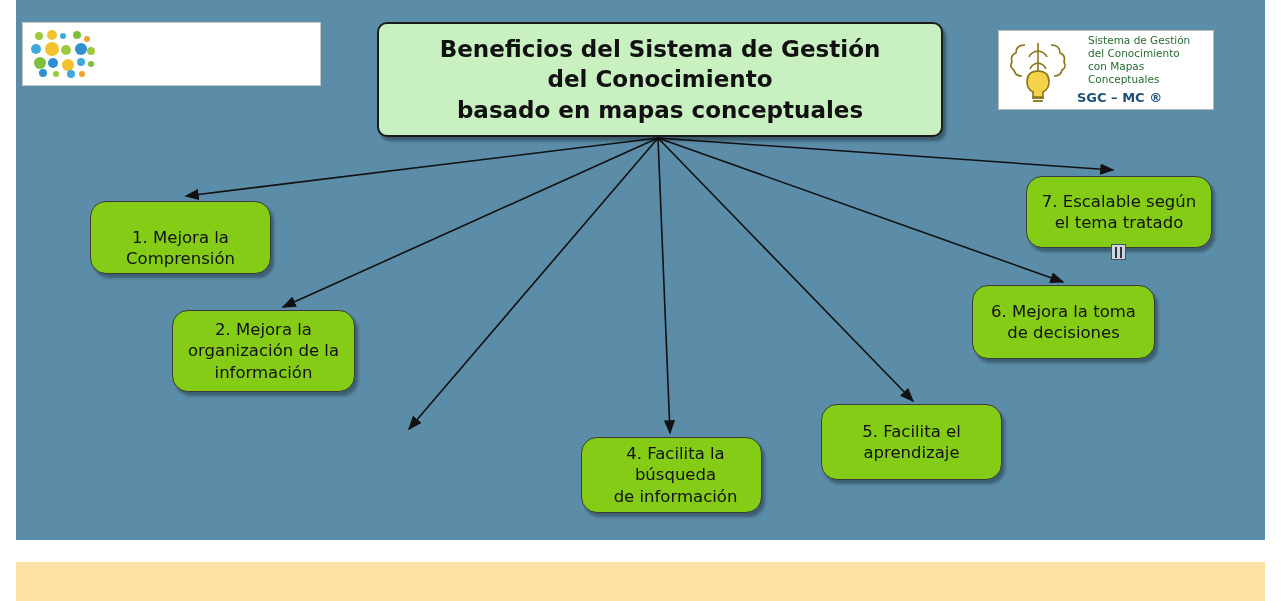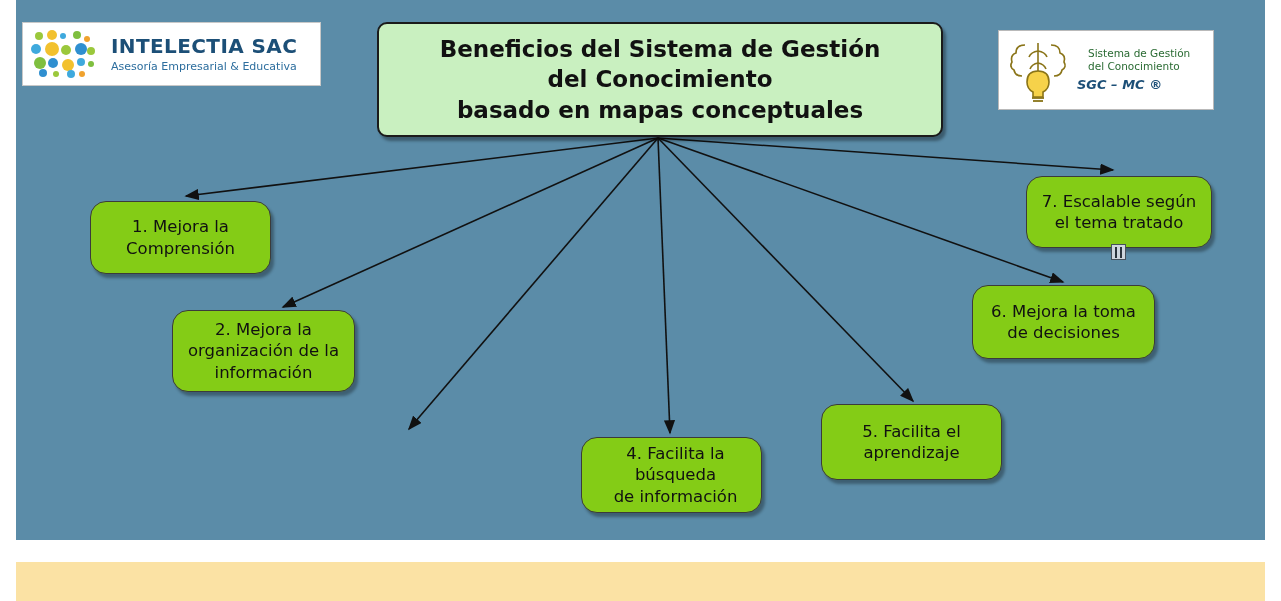--- a/index.html
+++ b/index.html
@@ -128,21 +128,20 @@
     font-size: 10.5px;
     color: #2a6b33;
     margin-left: 11px;
   }
   .badge-strong {
     font-family: "DejaVu Sans", sans-serif;
     font-size: 13px;
     font-weight: bold;
     color: #1c4f77;
     margin-top: 4px;
-    font-style: italic;
   }
 
   
   .title-node {
     position: absolute;
     left: 377px;
     top: 22px;
     width: 566px;
     height: 115px;
     background: #c9f0c0;
@@ -178,21 +177,21 @@
     padding: 4px 8px;
   }
   .node .txt {
     font-family: "DejaVu Sans", sans-serif;
     font-size: 16.5px;
     color: #111111;
     line-height: 1.28;
     white-space: pre-line;
   }
 
-  #n1 { left: 90px;  top: 201px; width: 181px; height: 73px; }
+  #n1 { left: 90px;  top: 201px; width: 181px; height: 73px; align-items: flex-end; }
   #n2 { left: 172px; top: 310px; width: 183px; height: 82px; }
   #n3 { left: 279px; top: 432px; width: 253px; height: 73px; }
   #n4 { left: 581px; top: 437px; width: 181px; height: 76px; padding-left: 16px; }
   #n5 { left: 821px; top: 404px; width: 181px; height: 76px; }
   #n6 { left: 972px; top: 285px; width: 183px; height: 74px; }
   #n7 { left: 1026px; top: 176px; width: 186px; height: 72px; }
 
   
   .cursor-mark {
     position: absolute;
@@ -254,24 +253,20 @@
         <i style="left: 5px; top: 29px; width: 12px; height: 12px; background: rgb(127, 191, 63);"></i>
         <i style="left: 19px; top: 30px; width: 10px; height: 10px; background: rgb(47, 143, 208);"></i>
         <i style="left: 33px; top: 31px; width: 12px; height: 12px; background: rgb(242, 193, 46);"></i>
         <i style="left: 48px; top: 30px; width: 8px; height: 8px; background: rgb(63, 169, 221);"></i>
         <i style="left: 59px; top: 33px; width: 6px; height: 6px; background: rgb(127, 191, 63);"></i>
         <i style="left: 10px; top: 41px; width: 8px; height: 8px; background: rgb(47, 143, 208);"></i>
         <i style="left: 24px; top: 43px; width: 6px; height: 6px; background: rgb(155, 200, 60);"></i>
         <i style="left: 38px; top: 42px; width: 8px; height: 8px; background: rgb(63, 169, 221);"></i>
         <i style="left: 50px; top: 43px; width: 6px; height: 6px; background: rgb(240, 162, 46);"></i>
       </div>
-    <div class="logo-text">
-      <div class="logo-title">INTELECTIA SAC</div>
-      <div class="logo-sub">Asesoría Empresarial &amp; Educativa</div>
-    </div>
   </div>
 
   <div class="badge-box">
     <div class="badge-icon">
       <svg viewBox="0 0 66 70" width="66" height="70" aria-hidden="true">
         <g fill="none" stroke="#8a7418" stroke-width="1.6">
           <path d="M20 10 q-9 0 -9 8 q-6 2 -4 9 q-3 5 2 8 q1 6 8 6"></path>
           <path d="M46 10 q9 0 9 8 q6 2 4 9 q3 5 -2 8 q-1 6 -8 6"></path>
           <path d="M33 8 v34"></path>
           <path d="M33 16 q-7 1 -9 6"></path>
@@ -282,20 +277,21 @@
         <path d="M33 36 q-11 0 -11 11 q0 7 6 10 v5 h10 v-5 q6 -3 6 -10 q0 -11 -11 -11 z" fill="#f6d24a" stroke="#8a7418" stroke-width="1.6"></path>
         <g stroke="#8a7418" stroke-width="1.8">
           <path d="M27 63 h12"></path>
           <path d="M28 66 h10"></path>
         </g>
       </svg>
     </div>
     <div class="badge-text">
       <div class="badge-line">Sistema de Gestión</div>
       <div class="badge-line">del Conocimiento</div>
+      <div class="badge-line">con Mapas Conceptuales</div>
       <div class="badge-strong">SGC – MC ®</div>
     </div>
   </div>
 
   <div class="title-node">
     <div class="txt" style="white-space: pre-line;">Beneficios del Sistema de Gestión
 del Conocimiento
 basado en mapas conceptuales</div>
   </div>
 

